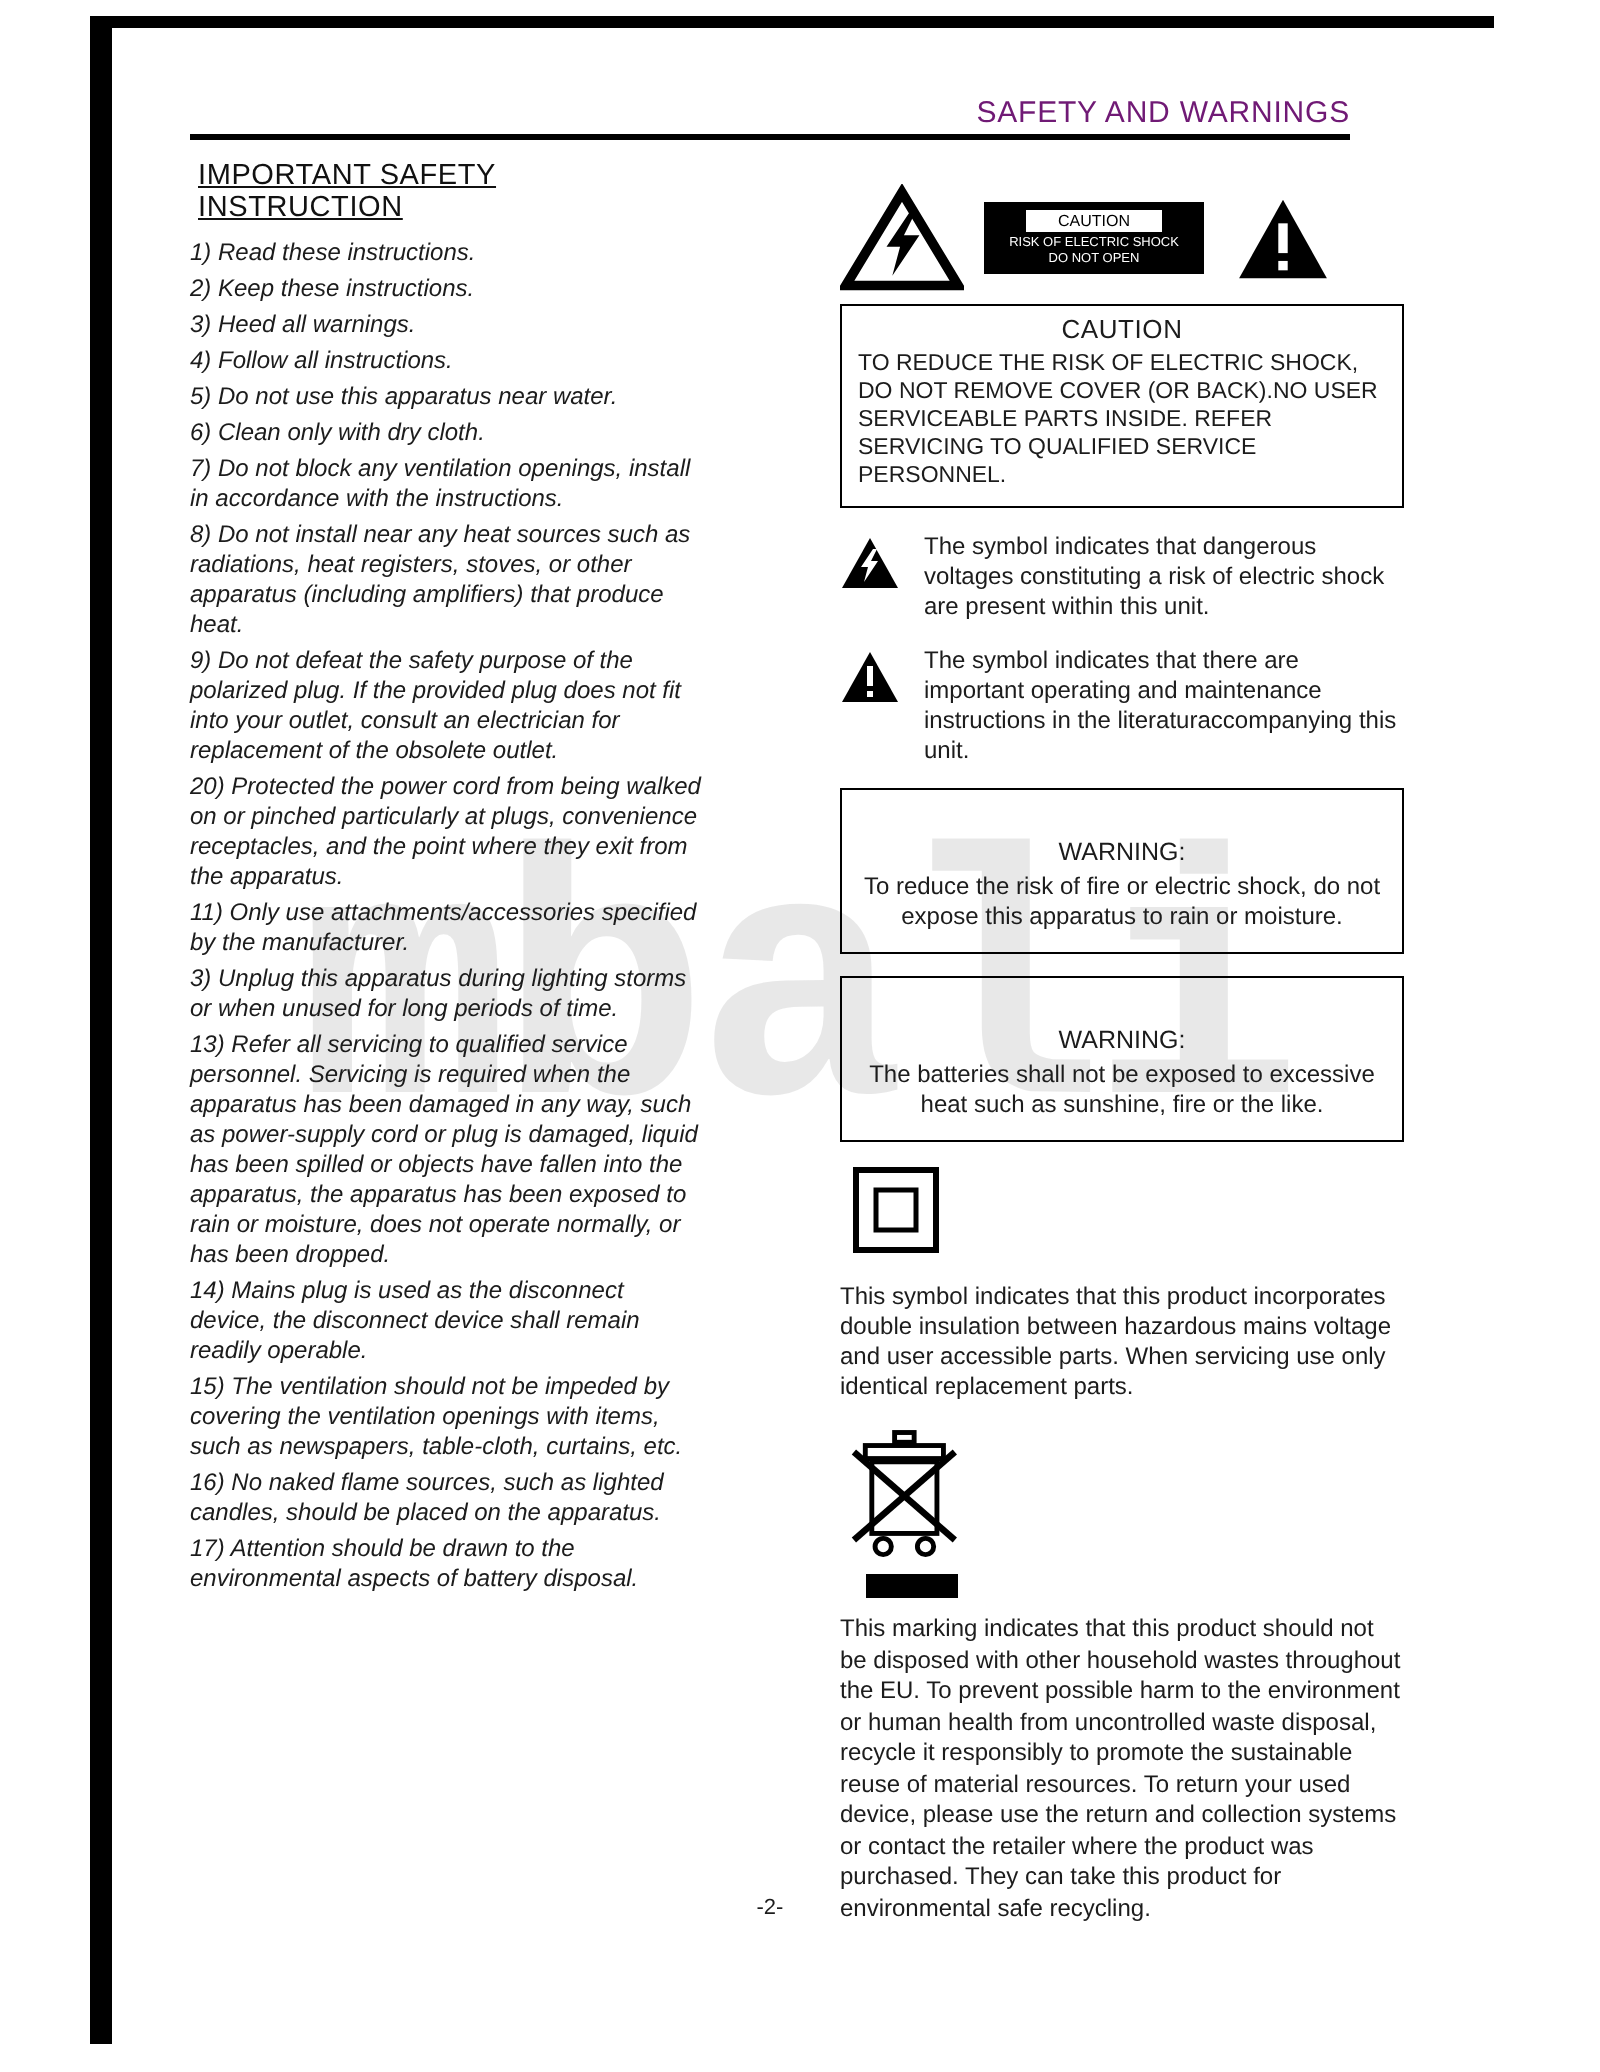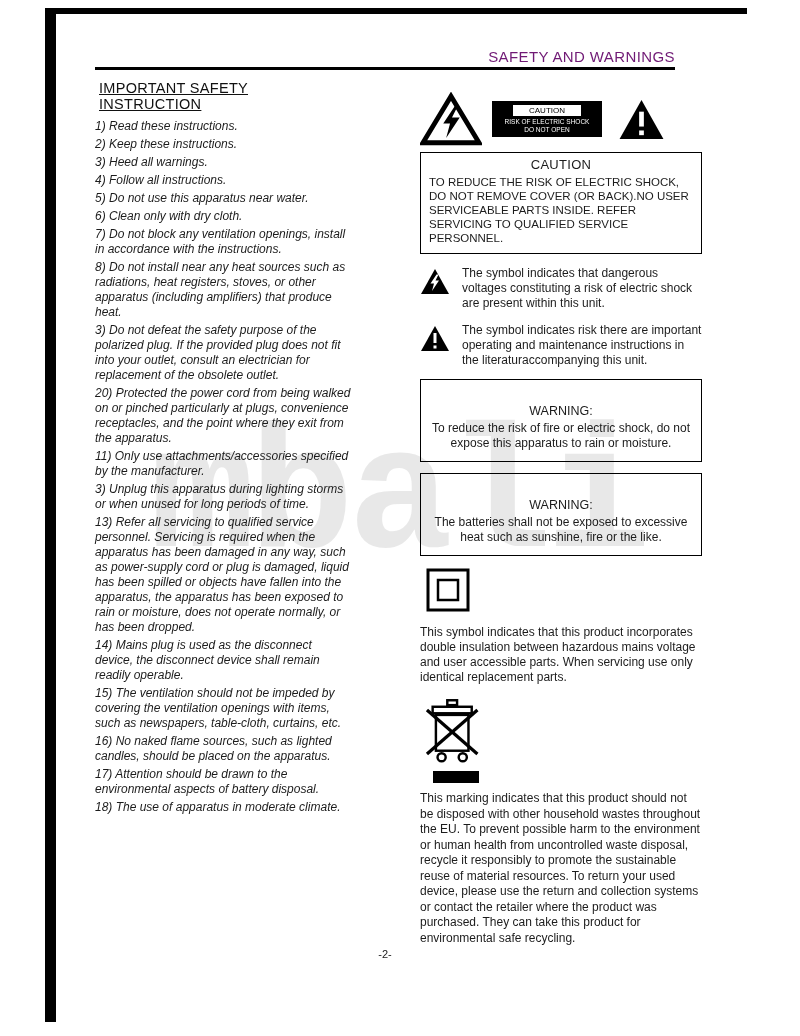--- a/index.html
+++ b/index.html
@@ -83,30 +83,29 @@
     <div class="left-title">IMPORTANT SAFETY INSTRUCTION</div>
     <div class="safety-items">
         <p>1) Read these instructions.</p>
         <p>2) Keep these instructions.</p>
         <p>3) Heed all warnings.</p>
         <p>4) Follow all instructions.</p>
         <p>5) Do not use this apparatus near water.</p>
         <p>6) Clean only with dry cloth.</p>
         <p>7) Do not block any ventilation openings, install in accordance with the instructions.</p>
         <p>8) Do not install near any heat sources such as radiations, heat registers, stoves, or other apparatus (including amplifiers) that produce heat.</p>
-        <p>3) Do not defeat the safety purpose of the polarized plug. If the provided plug does not fit into your outlet, consult an electrician for replacement of the obsolete outlet.</p>
+        <p>9) Do not defeat the safety purpose of the polarized plug. If the provided plug does not fit into your outlet, consult an electrician for replacement of the obsolete outlet.</p>
         <p>20) Protected the power cord from being walked on or pinched particularly at plugs, convenience receptacles, and the point where they exit from the apparatus.</p>
         <p>11) Only use attachments/accessories specified by the manufacturer.</p>
         <p>3) Unplug this apparatus during lighting storms or when unused for long periods of time.</p>
         <p>13) Refer all servicing to qualified service personnel. Servicing is required when the apparatus has been damaged in any way, such as power-supply cord or plug is damaged, liquid has been spilled or objects have fallen into the apparatus, the apparatus has been exposed to rain or moisture, does not operate normally, or has been dropped.</p>
         <p>14) Mains plug is used as the disconnect device, the disconnect device shall remain readily operable.</p>
         <p>15) The ventilation should not be impeded by covering the ventilation openings with items, such as newspapers, table-cloth, curtains, etc.</p>
         <p>16) No naked flame sources, such as lighted candles, should be placed on the apparatus.</p>
         <p>17) Attention should be drawn to the environmental aspects of battery disposal.</p>
-        <p>18) The use of apparatus in moderate climate.</p>
       </div>
   </div>
 
   <div class="col-right">
 
     <div class="hazard-row">
       <svg class="tri-outline" viewBox="0 0 64 56">
         <path d="M32 4 L61 52 L3 52 Z" fill="#fff" stroke="#000" stroke-width="5" stroke-linejoin="miter"></path>
         <polygon points="36,14 24,32 31,32 27,47 41,26 33,26 39,14" fill="#000"></polygon>
       </svg>
@@ -134,21 +133,21 @@
       </svg>
       <div class="note-text">The symbol indicates that dangerous voltages constituting a risk of electric shock are present within this unit.</div>
     </div>
 
     <div class="symbol-note">
       <svg class="note-icon" viewBox="0 0 60 54">
         <path d="M30 2 L58 52 L2 52 Z" fill="#000"></path>
         <rect x="27" y="16" width="6" height="20" fill="#fff"></rect>
         <rect x="27" y="41" width="6" height="6" fill="#fff"></rect>
       </svg>
-      <div class="note-text">The symbol indicates risk there are important operating and maintenance instructions in the literaturaccompanying this unit.</div>
+      <div class="note-text">The symbol indicates that there are important operating and maintenance instructions in the literaturaccompanying this unit.</div>
     </div>
 
     <div class="warning-box">
       <div class="title">WARNING:</div>
       <div class="body">To reduce the risk of fire or electric shock, do not expose this apparatus to rain or moisture.</div>
     </div>
 
     <div class="warning-box">
       <div class="title">WARNING:</div>
       <div class="body">The batteries shall not be exposed to excessive heat such as sunshine, fire or the like.</div>

